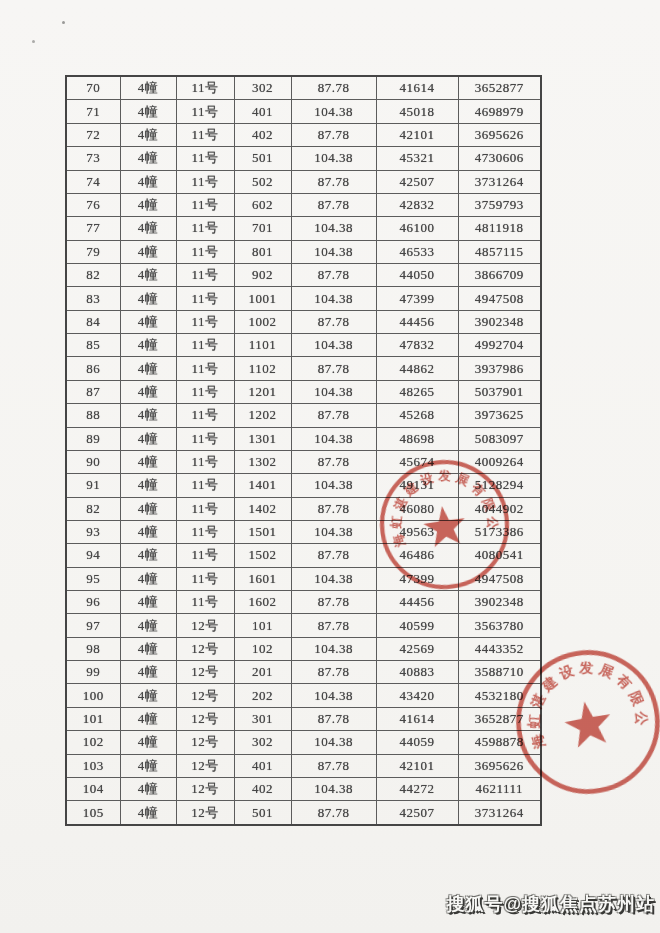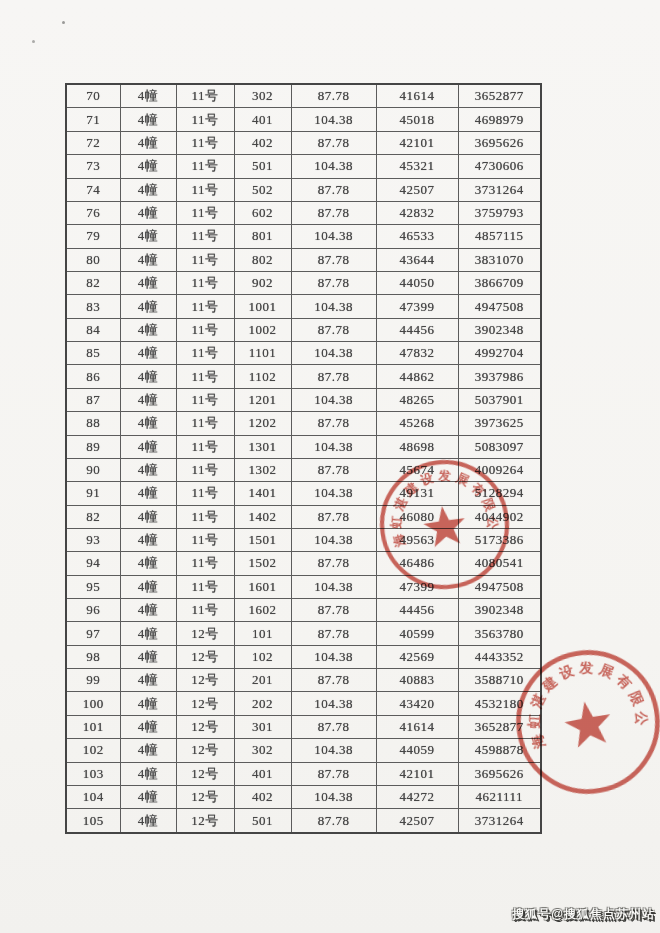--- a/index.html
+++ b/index.html
@@ -13,21 +13,20 @@
   .page{position:absolute;inset:0;background:linear-gradient(180deg,#f7f6f4 0%,#f5f4f1 70%,#f2f1ee 100%);}
   .speck{position:absolute;border-radius:50%;}
   .s1{left:62px;top:21px;width:3px;height:3px;background:#9a9a98;}
   .s2{left:32px;top:40px;width:3px;height:3px;background:#ababa9;}
   .price-table{
     position:absolute;left:65px;top:75px;
     width:475px;height:751px;
     border-collapse:collapse;table-layout:fixed;
     font-size:13px;color:#464646;
     border:2px solid #454545;
-    margin-top:8px;
   }
   .price-table td{
     border:1px solid #5c5c5c;
     text-align:center;vertical-align:middle;
     padding:0;overflow:hidden;
     text-shadow:0 0 0.7px rgba(80,80,80,0.85);
     letter-spacing:0.5px;
   }
   .stamp{
     position:absolute;
@@ -35,23 +34,23 @@
     opacity:0.82;
     filter:blur(0.35px);
   }
   .stamp-1{left:377px;top:457px;width:135px;height:135px;transform:rotate(-8deg);}
   .stamp-2{left:513px;top:647px;width:150px;height:150px;transform:rotate(-10deg);}
   .stamp svg{width:100%;height:100%;display:block;}
   .stamp .ring{fill:none;stroke:var(--stamp-red,#c4473c);stroke-width:5;}
   .stamp .seal-text{fill:var(--stamp-red,#c4473c);font-size:15px;letter-spacing:5px;font-family:"Liberation Serif",serif;font-weight:bold;}
   .stamp .star{fill:var(--stamp-red,#c4473c);}
   .watermark{
-    position:absolute;right:5px;bottom:10px;
+    position:absolute;right:5px;bottom:17px;
     font-family:"Liberation Sans","DejaVu Sans",sans-serif;
-    font-weight:bold;font-size:12px;letter-spacing:1px;
+    font-weight:bold;font-size:18px;letter-spacing:1px;
     color:#f8f8f6;
     text-shadow:
       2px 2px 0 #383836,
       1px 1px 0 #45453f,
       -1px -1px 0 rgba(70,70,66,0.55),
       1px -1px 0 rgba(70,70,66,0.45),
       -1px 1px 0 rgba(70,70,66,0.45),
       0 0 2px rgba(60,60,58,0.5);
   }
 </style>
@@ -122,36 +121,36 @@
         <tr>
           <td>76</td>
           <td>4幢</td>
           <td>11号</td>
           <td>602</td>
           <td>87.78</td>
           <td>42832</td>
           <td>3759793</td>
         </tr>
         <tr>
+          <td>77</td>
+          <td>4幢</td>
+          <td>11号</td>
+          <td>701</td>
+          <td>104.38</td>
+          <td>46100</td>
+          <td>4811918</td>
+        </tr>
+        <tr>
           <td>79</td>
           <td>4幢</td>
           <td>11号</td>
           <td>801</td>
           <td>104.38</td>
           <td>46533</td>
           <td>4857115</td>
-        </tr>
-        <tr>
-          <td>80</td>
-          <td>4幢</td>
-          <td>11号</td>
-          <td>802</td>
-          <td>87.78</td>
-          <td>43644</td>
-          <td>3831070</td>
         </tr>
         <tr>
           <td>82</td>
           <td>4幢</td>
           <td>11号</td>
           <td>902</td>
           <td>87.78</td>
           <td>44050</td>
           <td>3866709</td>
         </tr>

